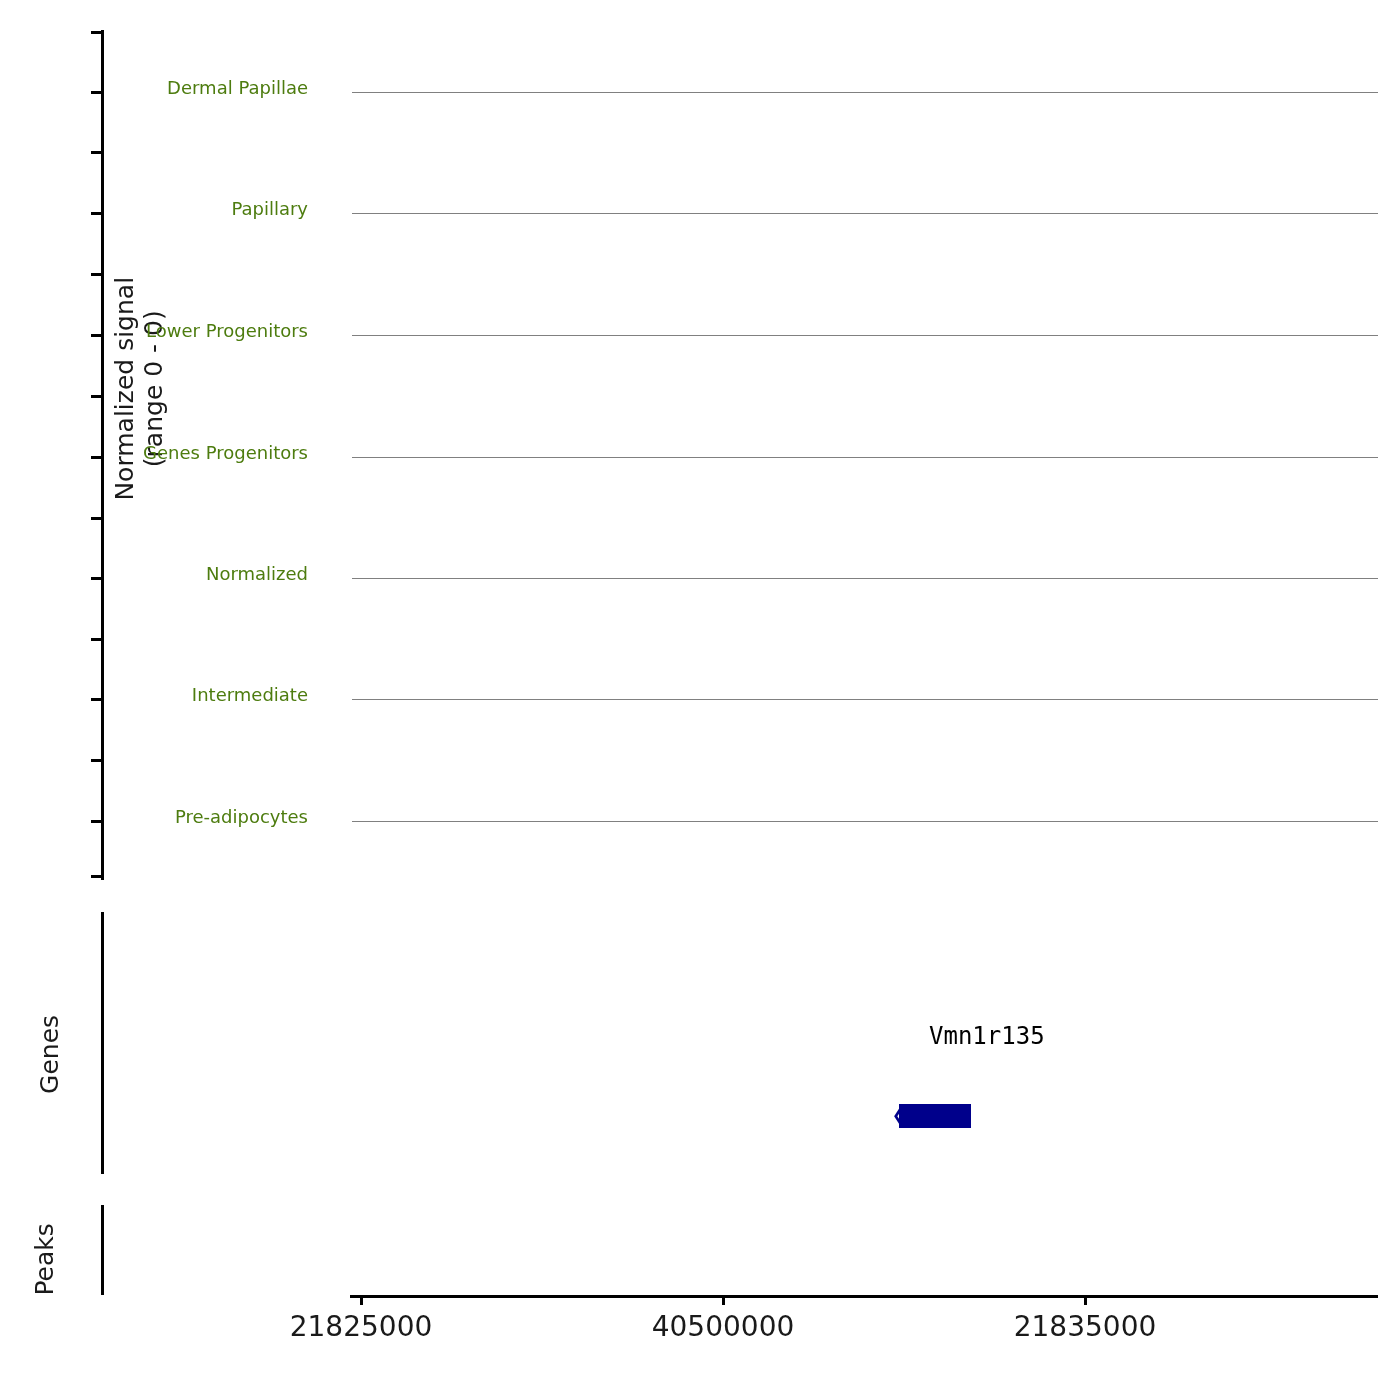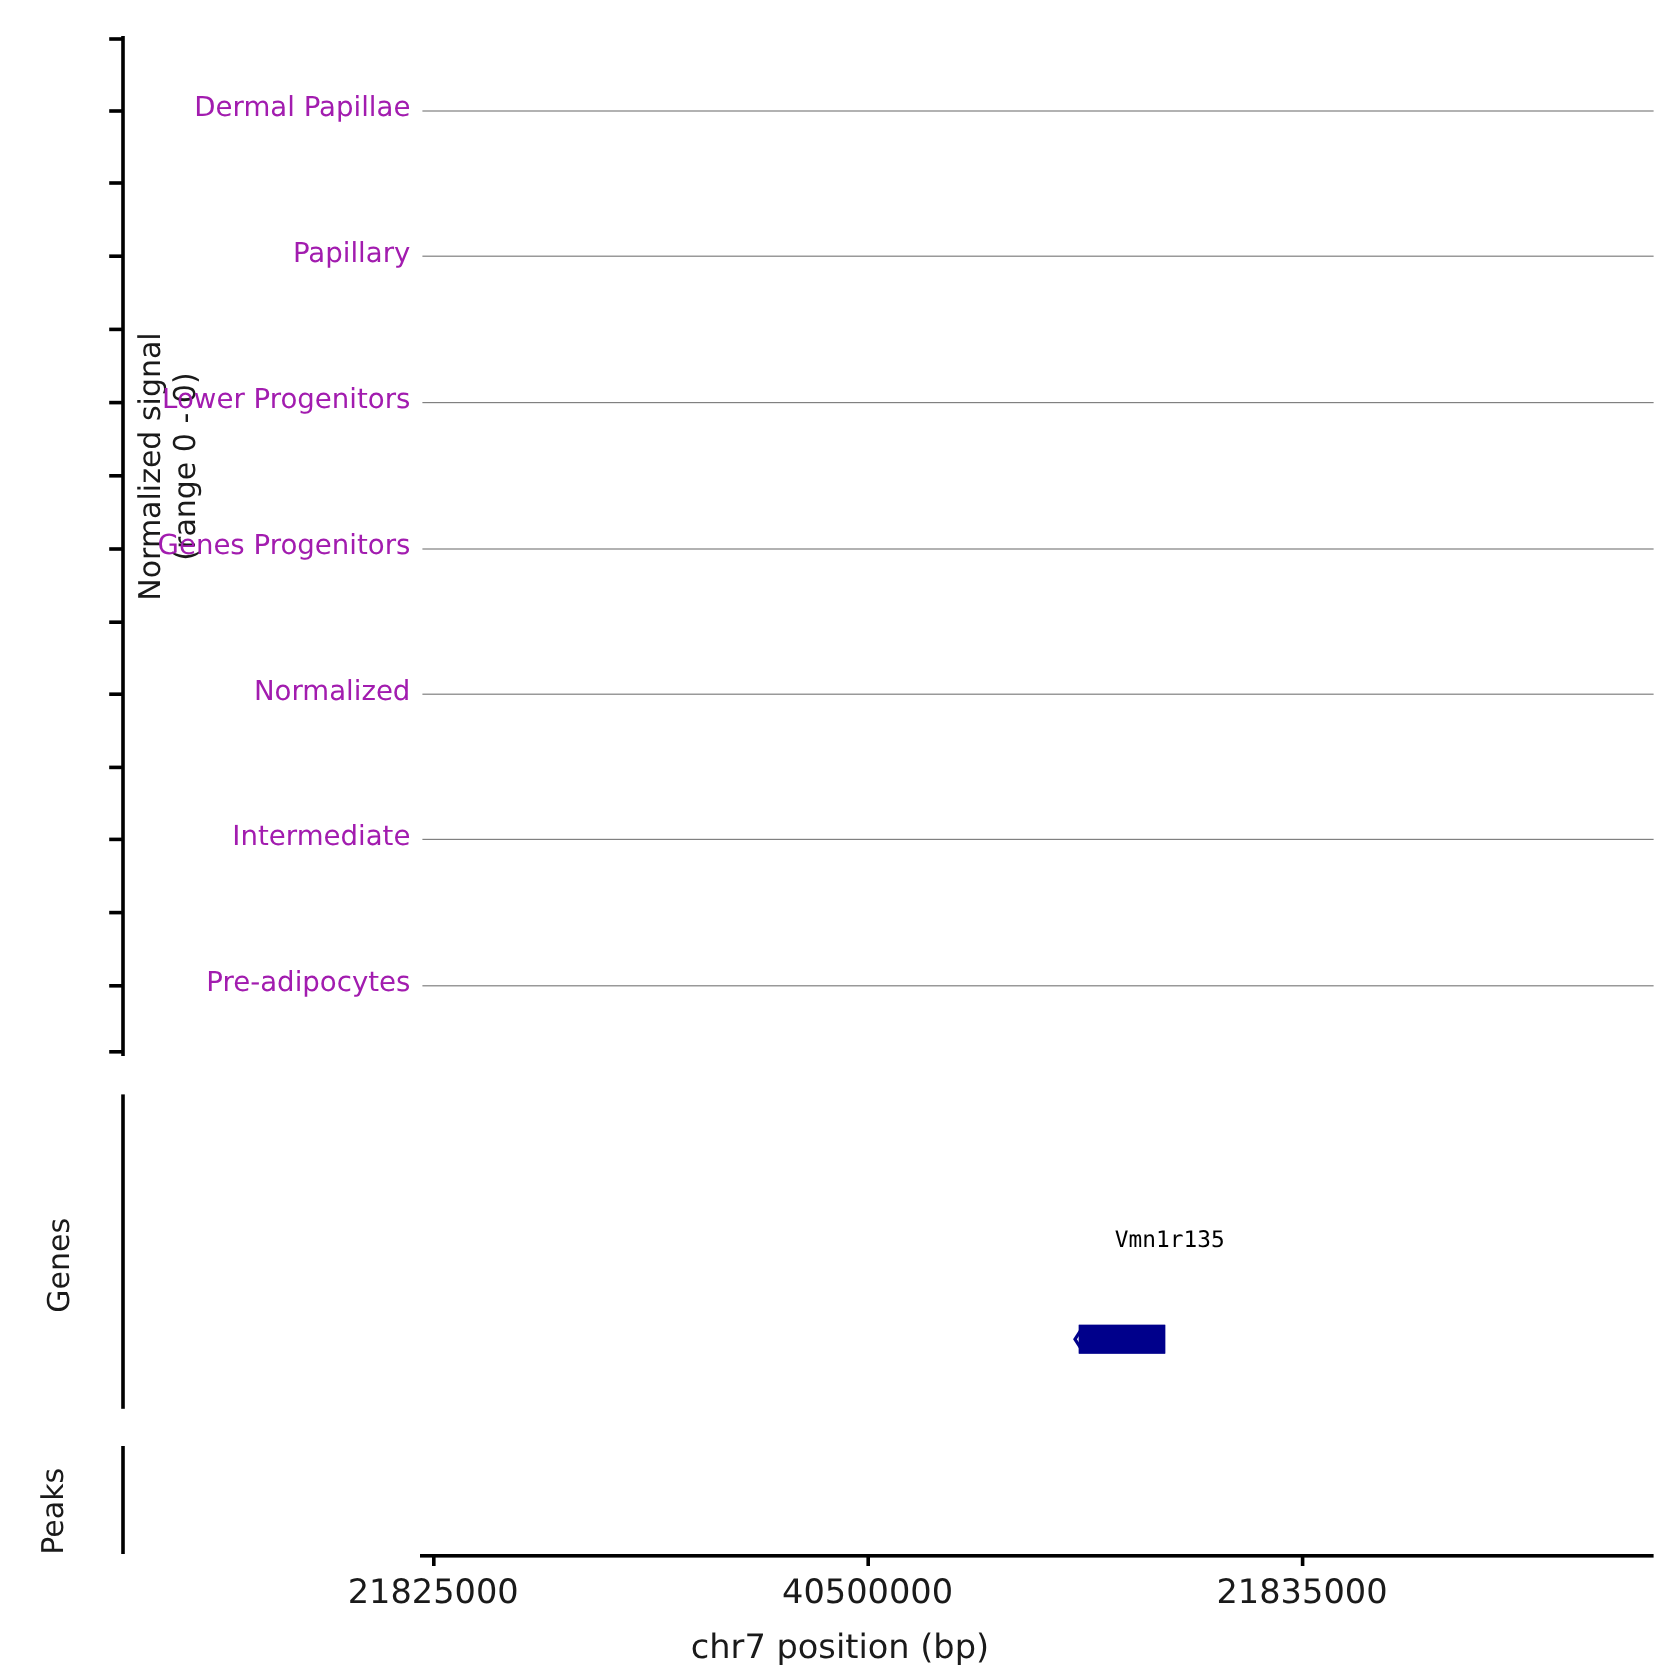--- a/index.html
+++ b/index.html
@@ -81,24 +81,24 @@
   .track-baseline {
     position: absolute;
     left: 248px;
     right: 0;
     top: 0;
     height: 1px;
     background: #808080;
   }
   .track-label {
     position: absolute;
-    right: 1036px;            
+    right: 1070px;            
     top: -15px;
-    font-size: 23px;
-    color: #a21caf;
+    font-size: 18px;
+    color: #4d7c0f;
     white-space: nowrap;
     text-align: right;
   }
 
   
   #gene-panel {
     position: absolute;
     left: 104px;
     top: 912px;
     width: 1274px;
@@ -111,21 +111,21 @@
   }
   .gene-arrow {
     position: absolute;
     font-size: 15px;
     color: #00008b;
     line-height: 1;
     font-family: "DejaVu Sans", sans-serif;
   }
   .gene-name {
     position: absolute;
-    font-size: 19px;
+    font-size: 24px;
     color: #000000;
     white-space: nowrap;
     font-family: "DejaVu Sans Mono", monospace;
   }
 
   
   #xaxis-line {
     position: absolute;
     left: 350px;
     top: 1295px;
@@ -232,17 +232,14 @@
 
   <div id="xaxis-line"></div>
   <div id="xticks-holder">
       <div class="xtick" style="left: 360px;"></div>
       <div class="xticklabel" style="left: 361px;">21825000</div>
       <div class="xtick" style="left: 722px;"></div>
       <div class="xticklabel" style="left: 723px;">40500000</div>
       <div class="xtick" style="left: 1084px;"></div>
       <div class="xticklabel" style="left: 1085px;">21835000</div>
     </div>
-  <div id="xlabel">
-    <span id="xlabel-inner">chr7 position (bp)</span>
-  </div>
 
 </div>
 
 </body></html>

